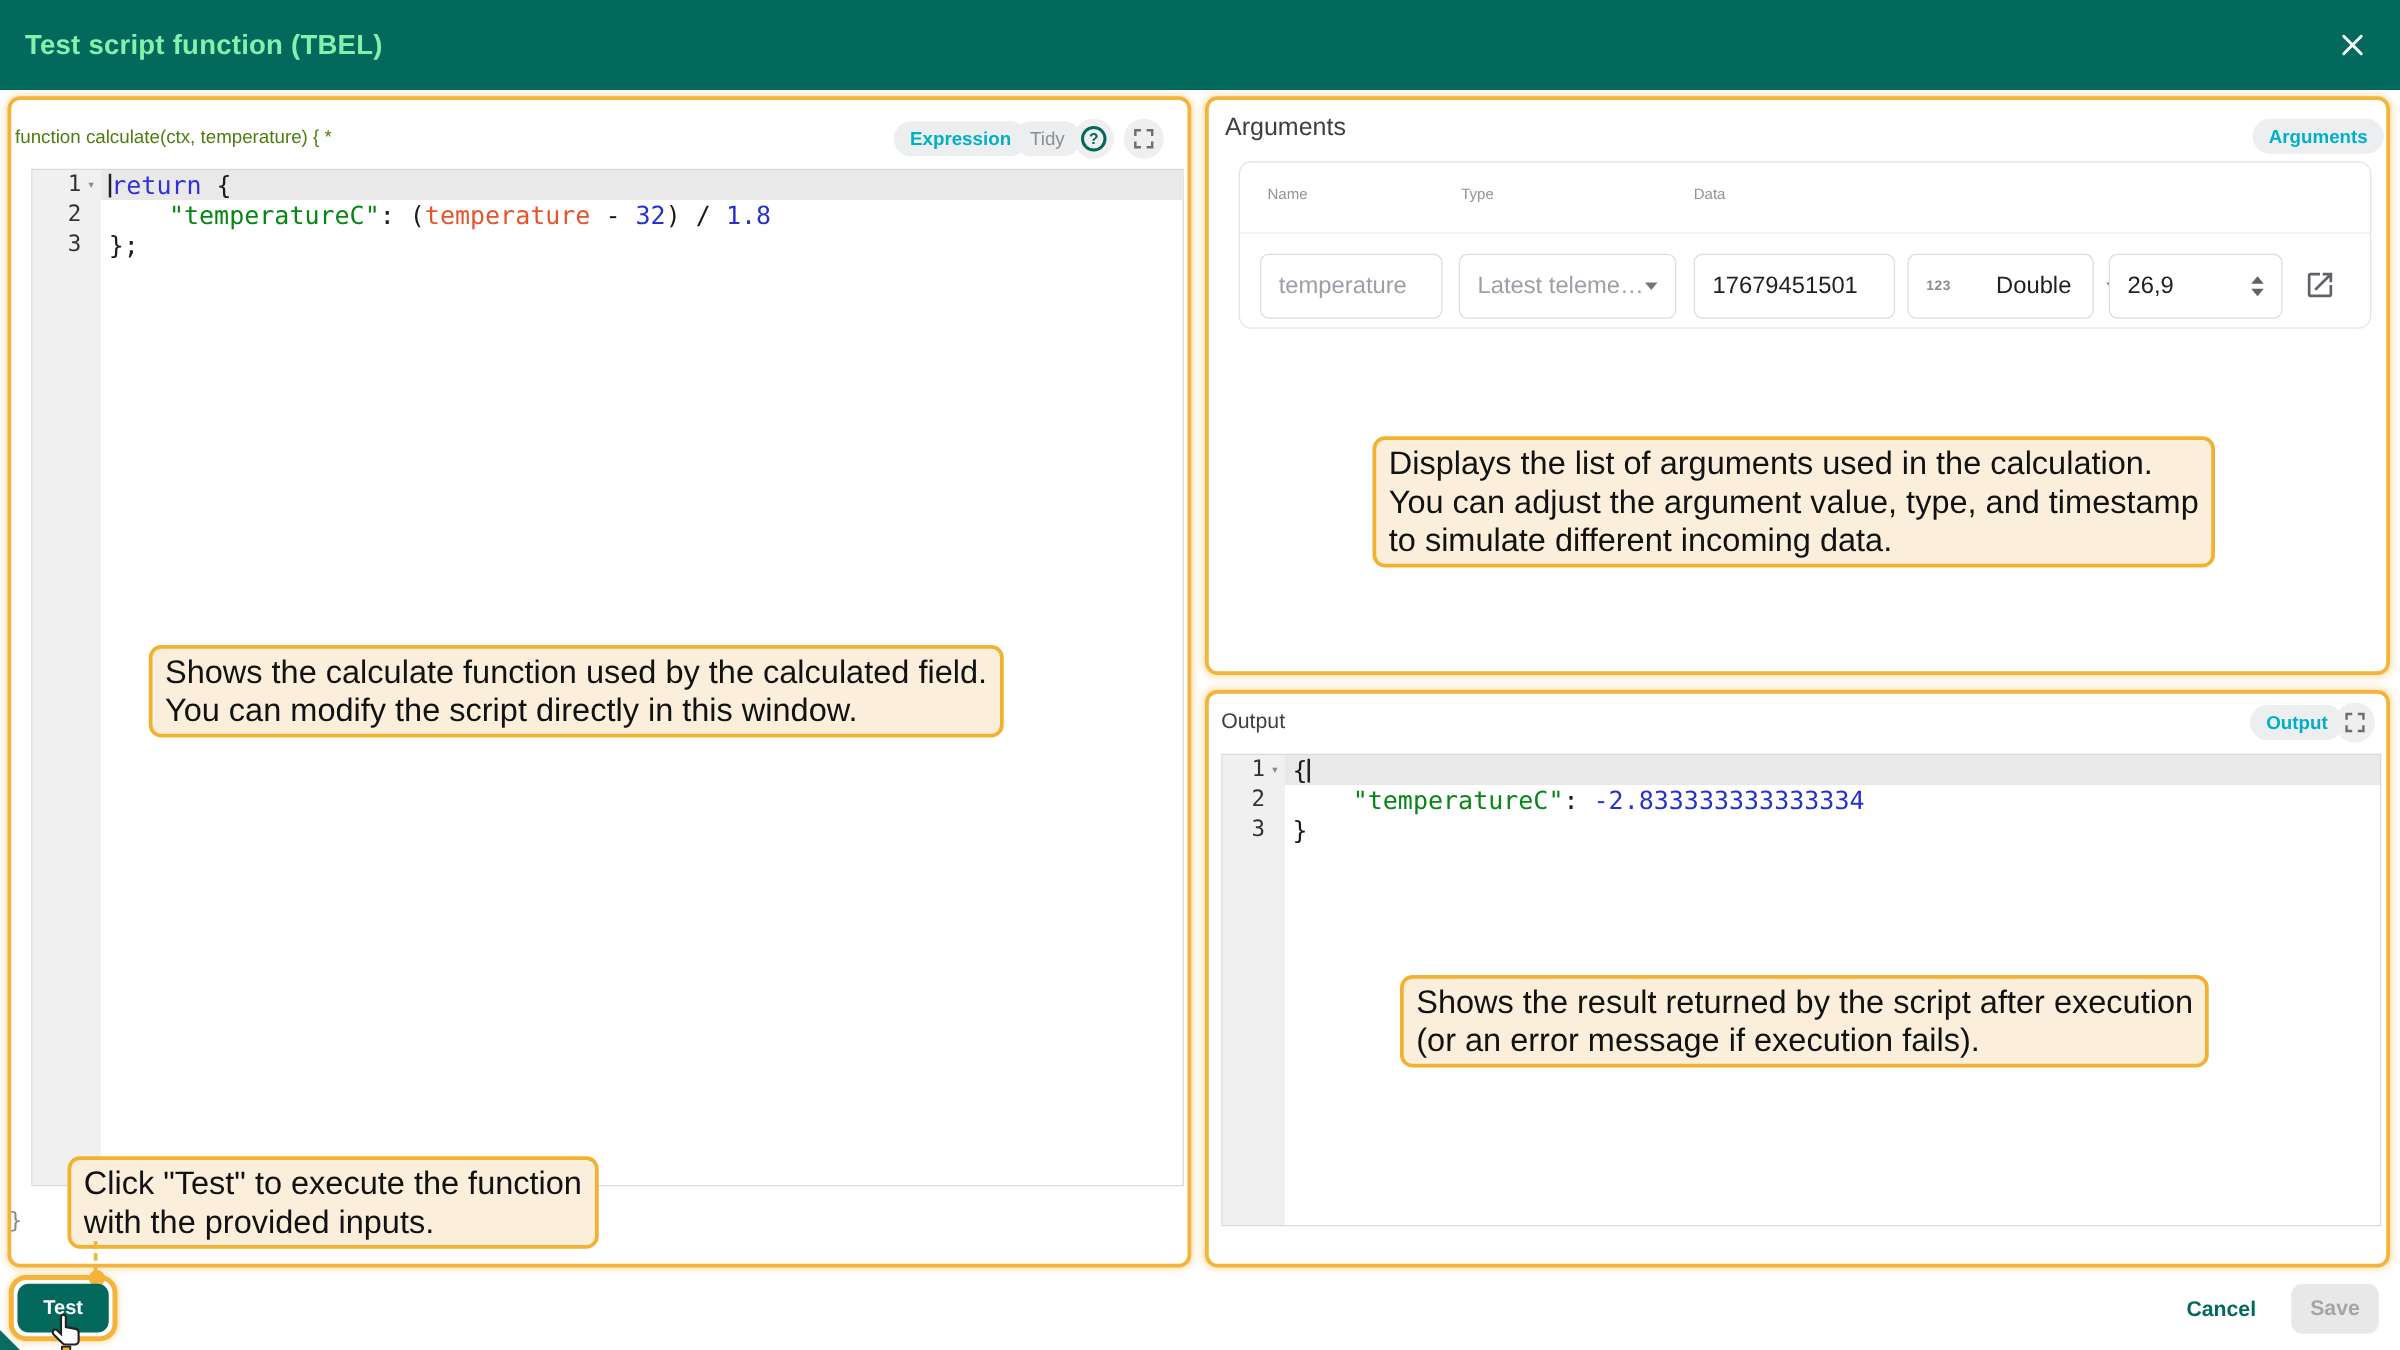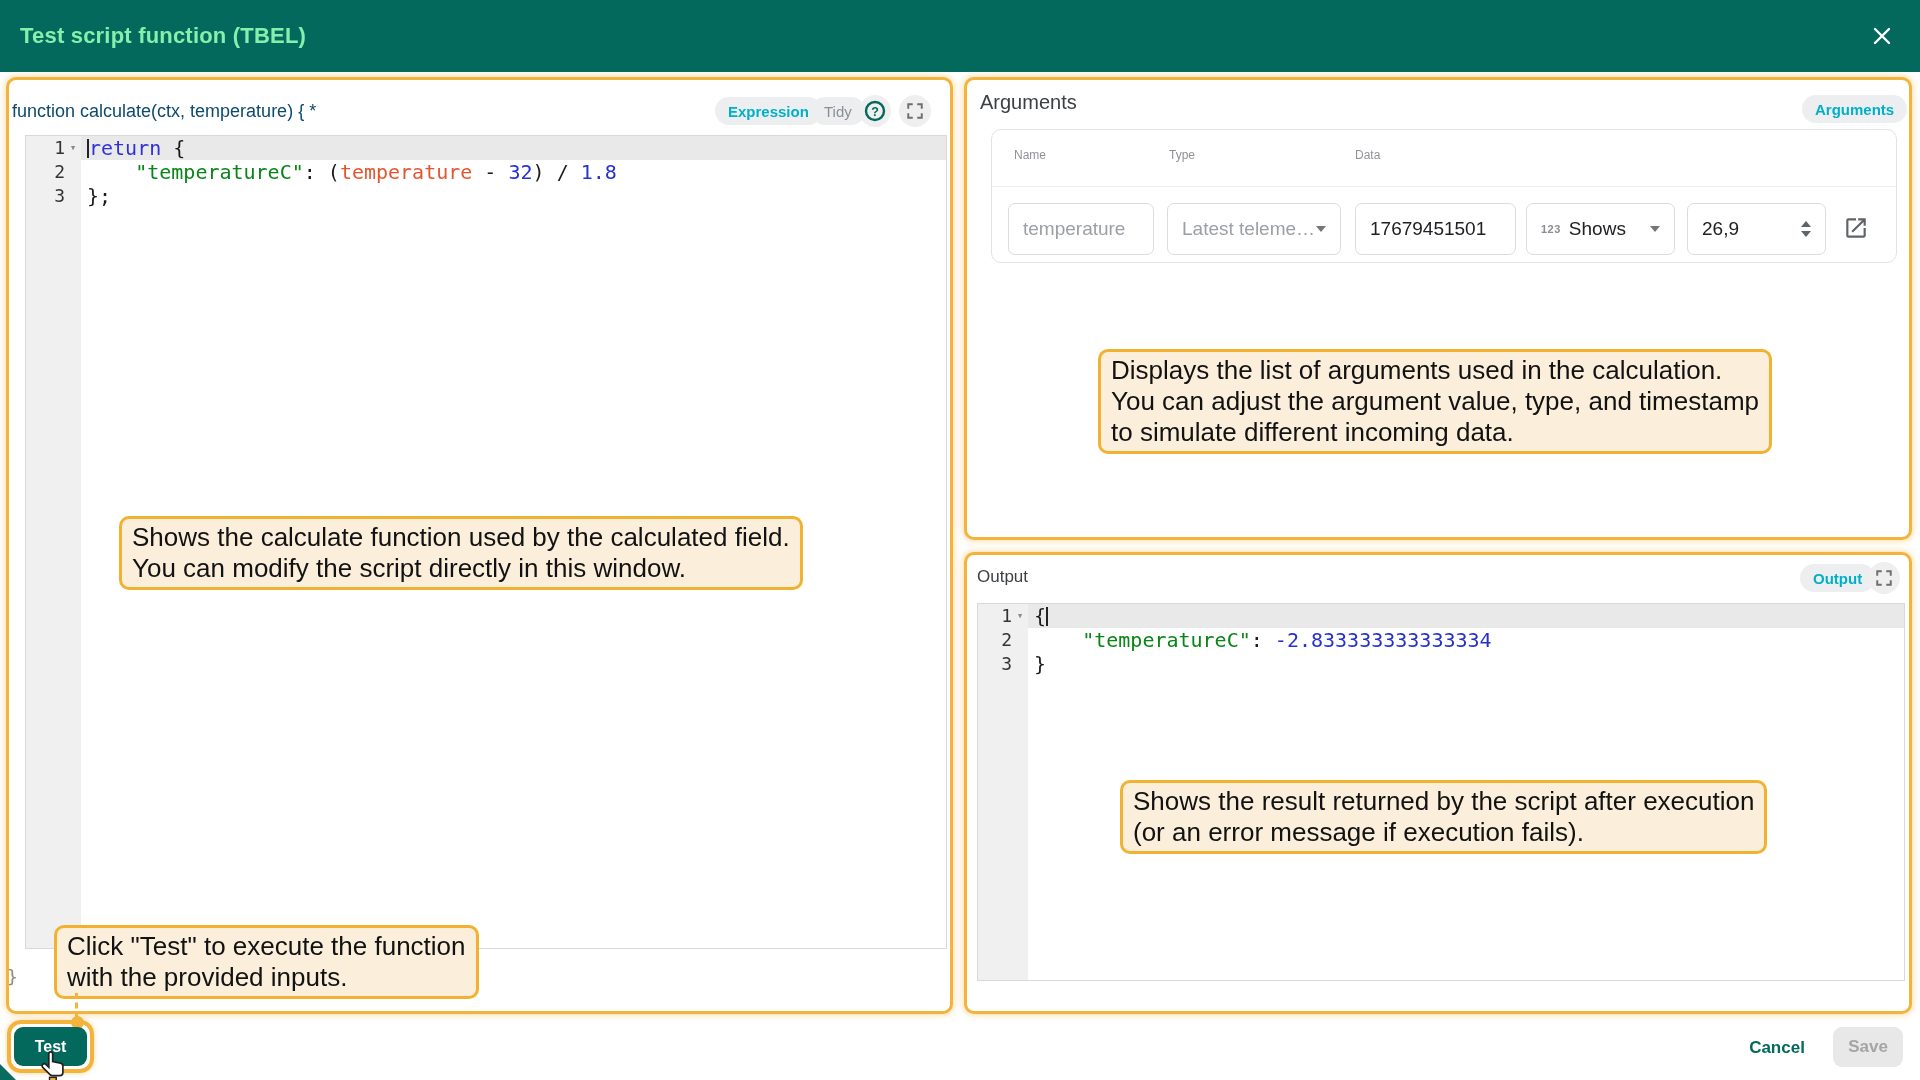--- a/index.html
+++ b/index.html
@@ -36,21 +36,21 @@
   #editor-out{background:linear-gradient(to right,#F0F0F0 50px,#fff 50px);}
   .code-row{display:flex;height:24px;}
   .gutter{display:flex;justify-content:flex-end;align-items:center;color:#333;font-size:18px;}
   #editor-left .gutter{width:55px;} #editor-out .gutter{width:50px;}
   .gutter .fold{width:16px;font-size:11px;color:#8A8A8A;text-align:center;}
   .codecell{flex:1;white-space:pre;padding-left:6px;color:#1A1A1A;}
   .code-row.active .codecell{background:#E9E9E9;}
   .tok-keyword{color:#3330D8;} .tok-string{color:#078616;} .tok-variable{color:#E4552E;}
   .tok-number{color:#2731CC;} .tok-plain{color:#1A1A1A;}
   .cursor{display:inline-block;width:2px;height:19px;background:#222;vertical-align:-3px;}
-  .sig{position:absolute;font-size:18px;color:#0c4a6e;}
+  .sig{position:absolute;font-size:15px;color:#4d7c0f;}
   .closing-brace{position:absolute;font-family:"DejaVu Sans Mono",monospace;font-size:18px;color:#8A8A8A;}
 
   
   .args-box{position:absolute;border:1.5px solid #E3E3E3;border-radius:10px;box-sizing:border-box;background:#fff;}
   .args-divider{position:absolute;left:0;right:0;top:56px;border-top:1px solid #EBEBEB;}
   .col-header{position:absolute;font-size:12px;color:#8F9296;}
   .field{position:absolute;height:52px;border:1.5px solid #DADCE0;border-radius:7px;background:#fff;
          display:flex;align-items:center;font-size:19px;color:#202124;box-sizing:border-box;padding:0 14px;}
   .field.ph{color:#9AA0A6;}
   .caret{width:0;height:0;border-left:5px solid transparent;border-right:5px solid transparent;
@@ -151,23 +151,23 @@
   <div class="field ph" style="left:1008px;top:203px;width:146px;">
     <span>temperature</span>
   </div>
   <div class="field ph" style="left:1167px;top:203px;width:174px;">
     <span>Latest teleme…</span>
     <span class="caret"></span>
   </div>
   <div class="field" style="left:1355px;top:203px;width:161px;">
     <span>17679451501</span>
   </div>
-  <div class="field" style="left:1526px;top:203px;width:149px;">
+  <div class="field" style="left:1526px;top:203px;width:149px;gap:28px;">
     <span class="num-icon">123</span>
-    <span>Shows</span>
+    <span>Double</span>
     <span class="caret"></span>
   </div>
   <div class="field" style="left:1687px;top:203px;width:139px;">
     <span>26,9</span>
     <span class="stepper">
       <span class="tri-up"></span>
       <span class="tri-dn"></span>
     </span>
   </div>
   <svg style="position:absolute;left:1843px;top:215px;" width="26" height="26" viewBox="0 0 24 24">

